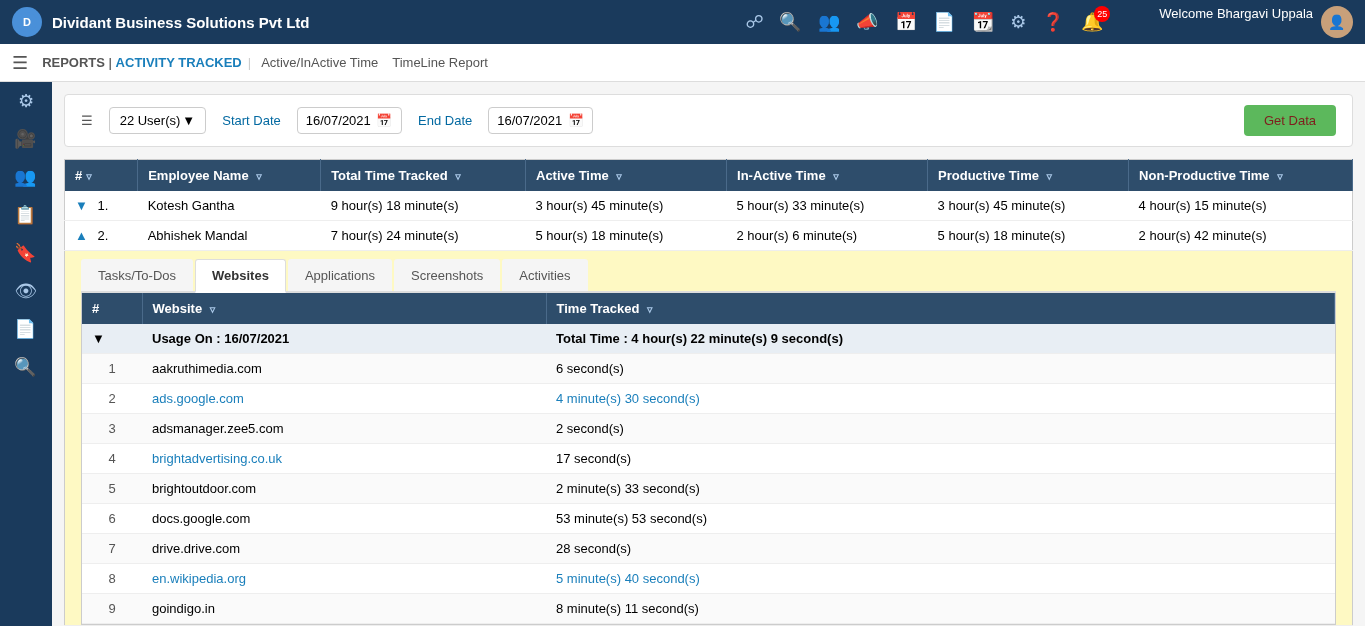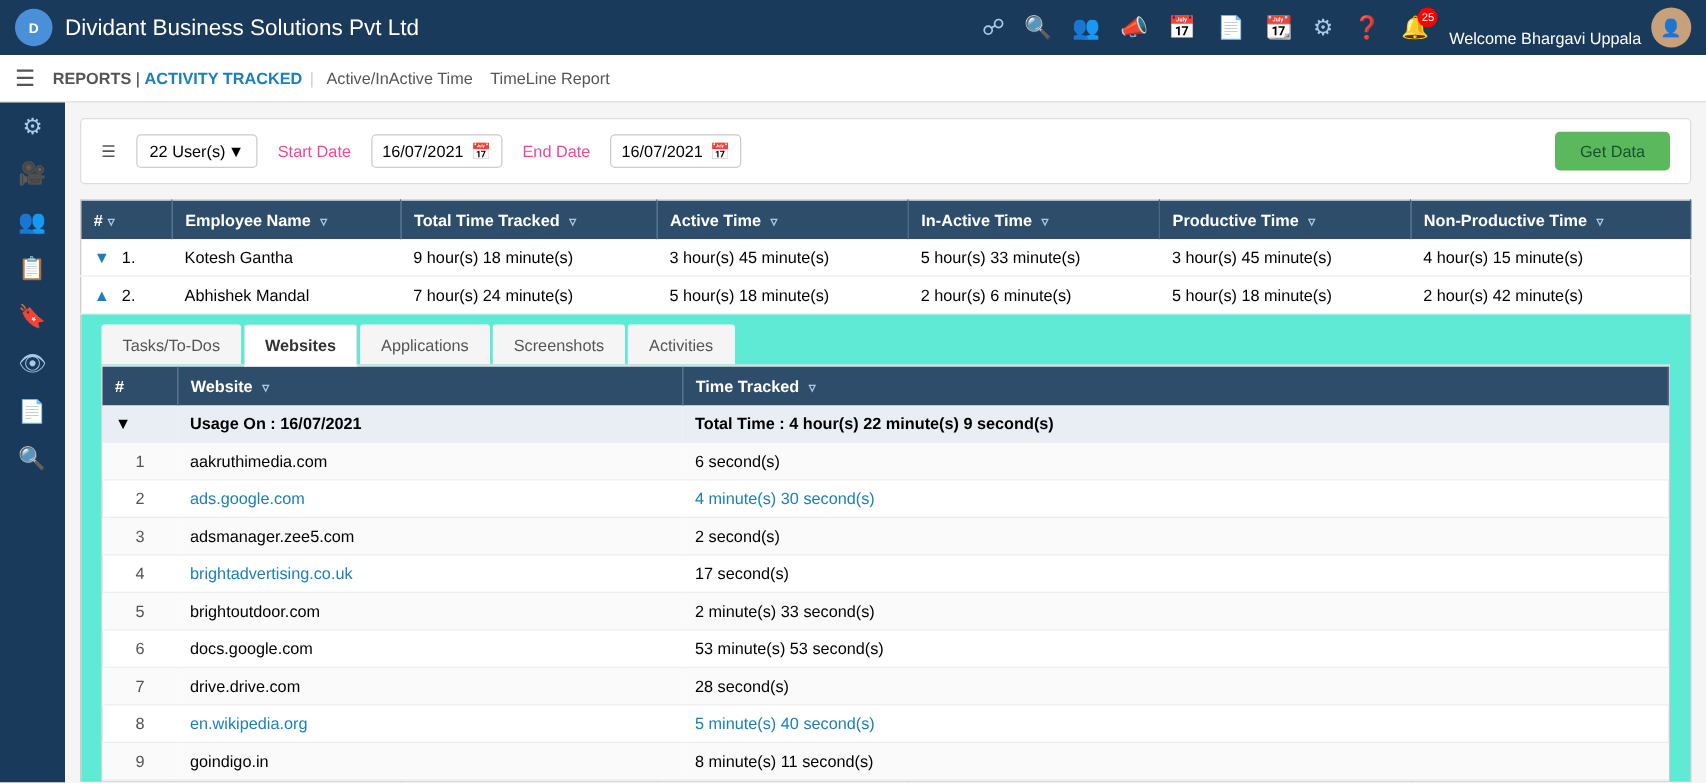--- a/index.html
+++ b/index.html
@@ -9,26 +9,26 @@
     .topbar {
       background: #1a3a5c;
       color: white;
       height: 44px;
       display: flex;
       align-items: center;
       padding: 0 12px;
       gap: 10px;
     }
     .topbar-logo { width: 30px; height: 30px; border-radius: 50%; background: #4a90d9; display: flex; align-items: center; justify-content: center; font-size: 12px; font-weight: bold; }
-    .topbar-title { font-size: 18px; font-weight: normal; flex: 1; }
+    .topbar-title { font-size: 15px; font-weight: bold; flex: 1; }
     .topbar-icons { display: flex; align-items: center; gap: 16px; }
     .topbar-icon { color: #aac8e8; font-size: 18px; cursor: pointer; }
     .topbar-notif { position: relative; }
     .notif-badge { position: absolute; top: -5px; right: -7px; background: red; color: white; border-radius: 50%; font-size: 9px; width: 16px; height: 16px; display: flex; align-items: center; justify-content: center; }
-    .topbar-user { display: flex; align-items: flex-end; gap: 8px; font-size: 13px; }
+    .topbar-user { display: flex; align-items: flex-start; gap: 8px; font-size: 13px; margin-left: 40px; }
     .topbar-avatar { width: 32px; height: 32px; border-radius: 50%; background: #c8a07a; display: flex; align-items: center; justify-content: center; font-size: 14px; }
 
     
     .subnav {
       background: white;
       height: 38px;
       display: flex;
       align-items: center;
       padding: 0 12px;
       border-bottom: 1px solid #ddd;
@@ -63,24 +63,24 @@
       background: white;
       border: 1px solid #ddd;
       border-radius: 4px;
       padding: 10px 16px;
       display: flex;
       align-items: center;
       gap: 16px;
       margin-bottom: 12px;
     }
     .user-select-btn { border: 1px solid #ccc; background: white; padding: 5px 10px; border-radius: 4px; cursor: pointer; display: flex; align-items: center; gap: 2px; font-size: 13px; }
-    .date-label { color: #ec4899; font-size: 13px; }
+    .date-label { color: #0369a1; font-size: 13px; }
     .date-input { border: 1px solid #ccc; padding: 5px 8px; border-radius: 4px; font-size: 13px; display: flex; align-items: center; gap: 6px; background: white; }
     .date-icon { color: #555; }
-    .get-data-btn { background: #5cb85c; color: #14532d; border: none; padding: 8px 20px; border-radius: 4px; cursor: pointer; font-size: 13px; margin-left: auto; }
+    .get-data-btn { background: #5cb85c; color: #7f1d1d; border: none; padding: 8px 20px; border-radius: 4px; cursor: pointer; font-size: 13px; margin-left: auto; }
 
     
     .main-table { width: 100%; border-collapse: collapse; background: white; border: 1px solid #ccc; }
     .main-table th { background: #2e4d6b; color: white; padding: 8px 10px; text-align: left; font-size: 13px; border-right: 1px solid #4a6a8a; }
     .main-table td { padding: 7px 10px; border-bottom: 1px solid #eee; font-size: 13px; }
     .filter-icon { color: #aac8e8; margin-left: 4px; font-size: 11px; }
 
     
     .expand-row td { background: white; }
     .expand-icon { color: #1a7fbb; margin-right: 6px; cursor: pointer; }
@@ -208,21 +208,21 @@
           <td><span class="expand-icon">▲</span> 2.</td>
           <td>Abhishek Mandal</td>
           <td>7 hour(s) 24 minute(s)</td>
           <td>5 hour(s) 18 minute(s)</td>
           <td>2 hour(s) 6 minute(s)</td>
           <td>5 hour(s) 18 minute(s)</td>
           <td>2 hour(s) 42 minute(s)</td>
         </tr>
 
         <tr>
-          <td colspan="7" style="padding:0; background:#5eead4;margin-top:36px;">
+          <td colspan="7" style="padding:0; background:#fef9c3;margin-top:36px;">
 
             <div class="sub-tabs-container" style="padding: 8px 16px 0 16px;">
               <div class="sub-tabs">
                 <div class="sub-tab">Tasks/To-Dos</div>
                 <div class="sub-tab active">Websites</div>
                 <div class="sub-tab">Applications</div>
                 <div class="sub-tab">Screenshots</div>
                 <div class="sub-tab">Activities</div>
               </div>
 

